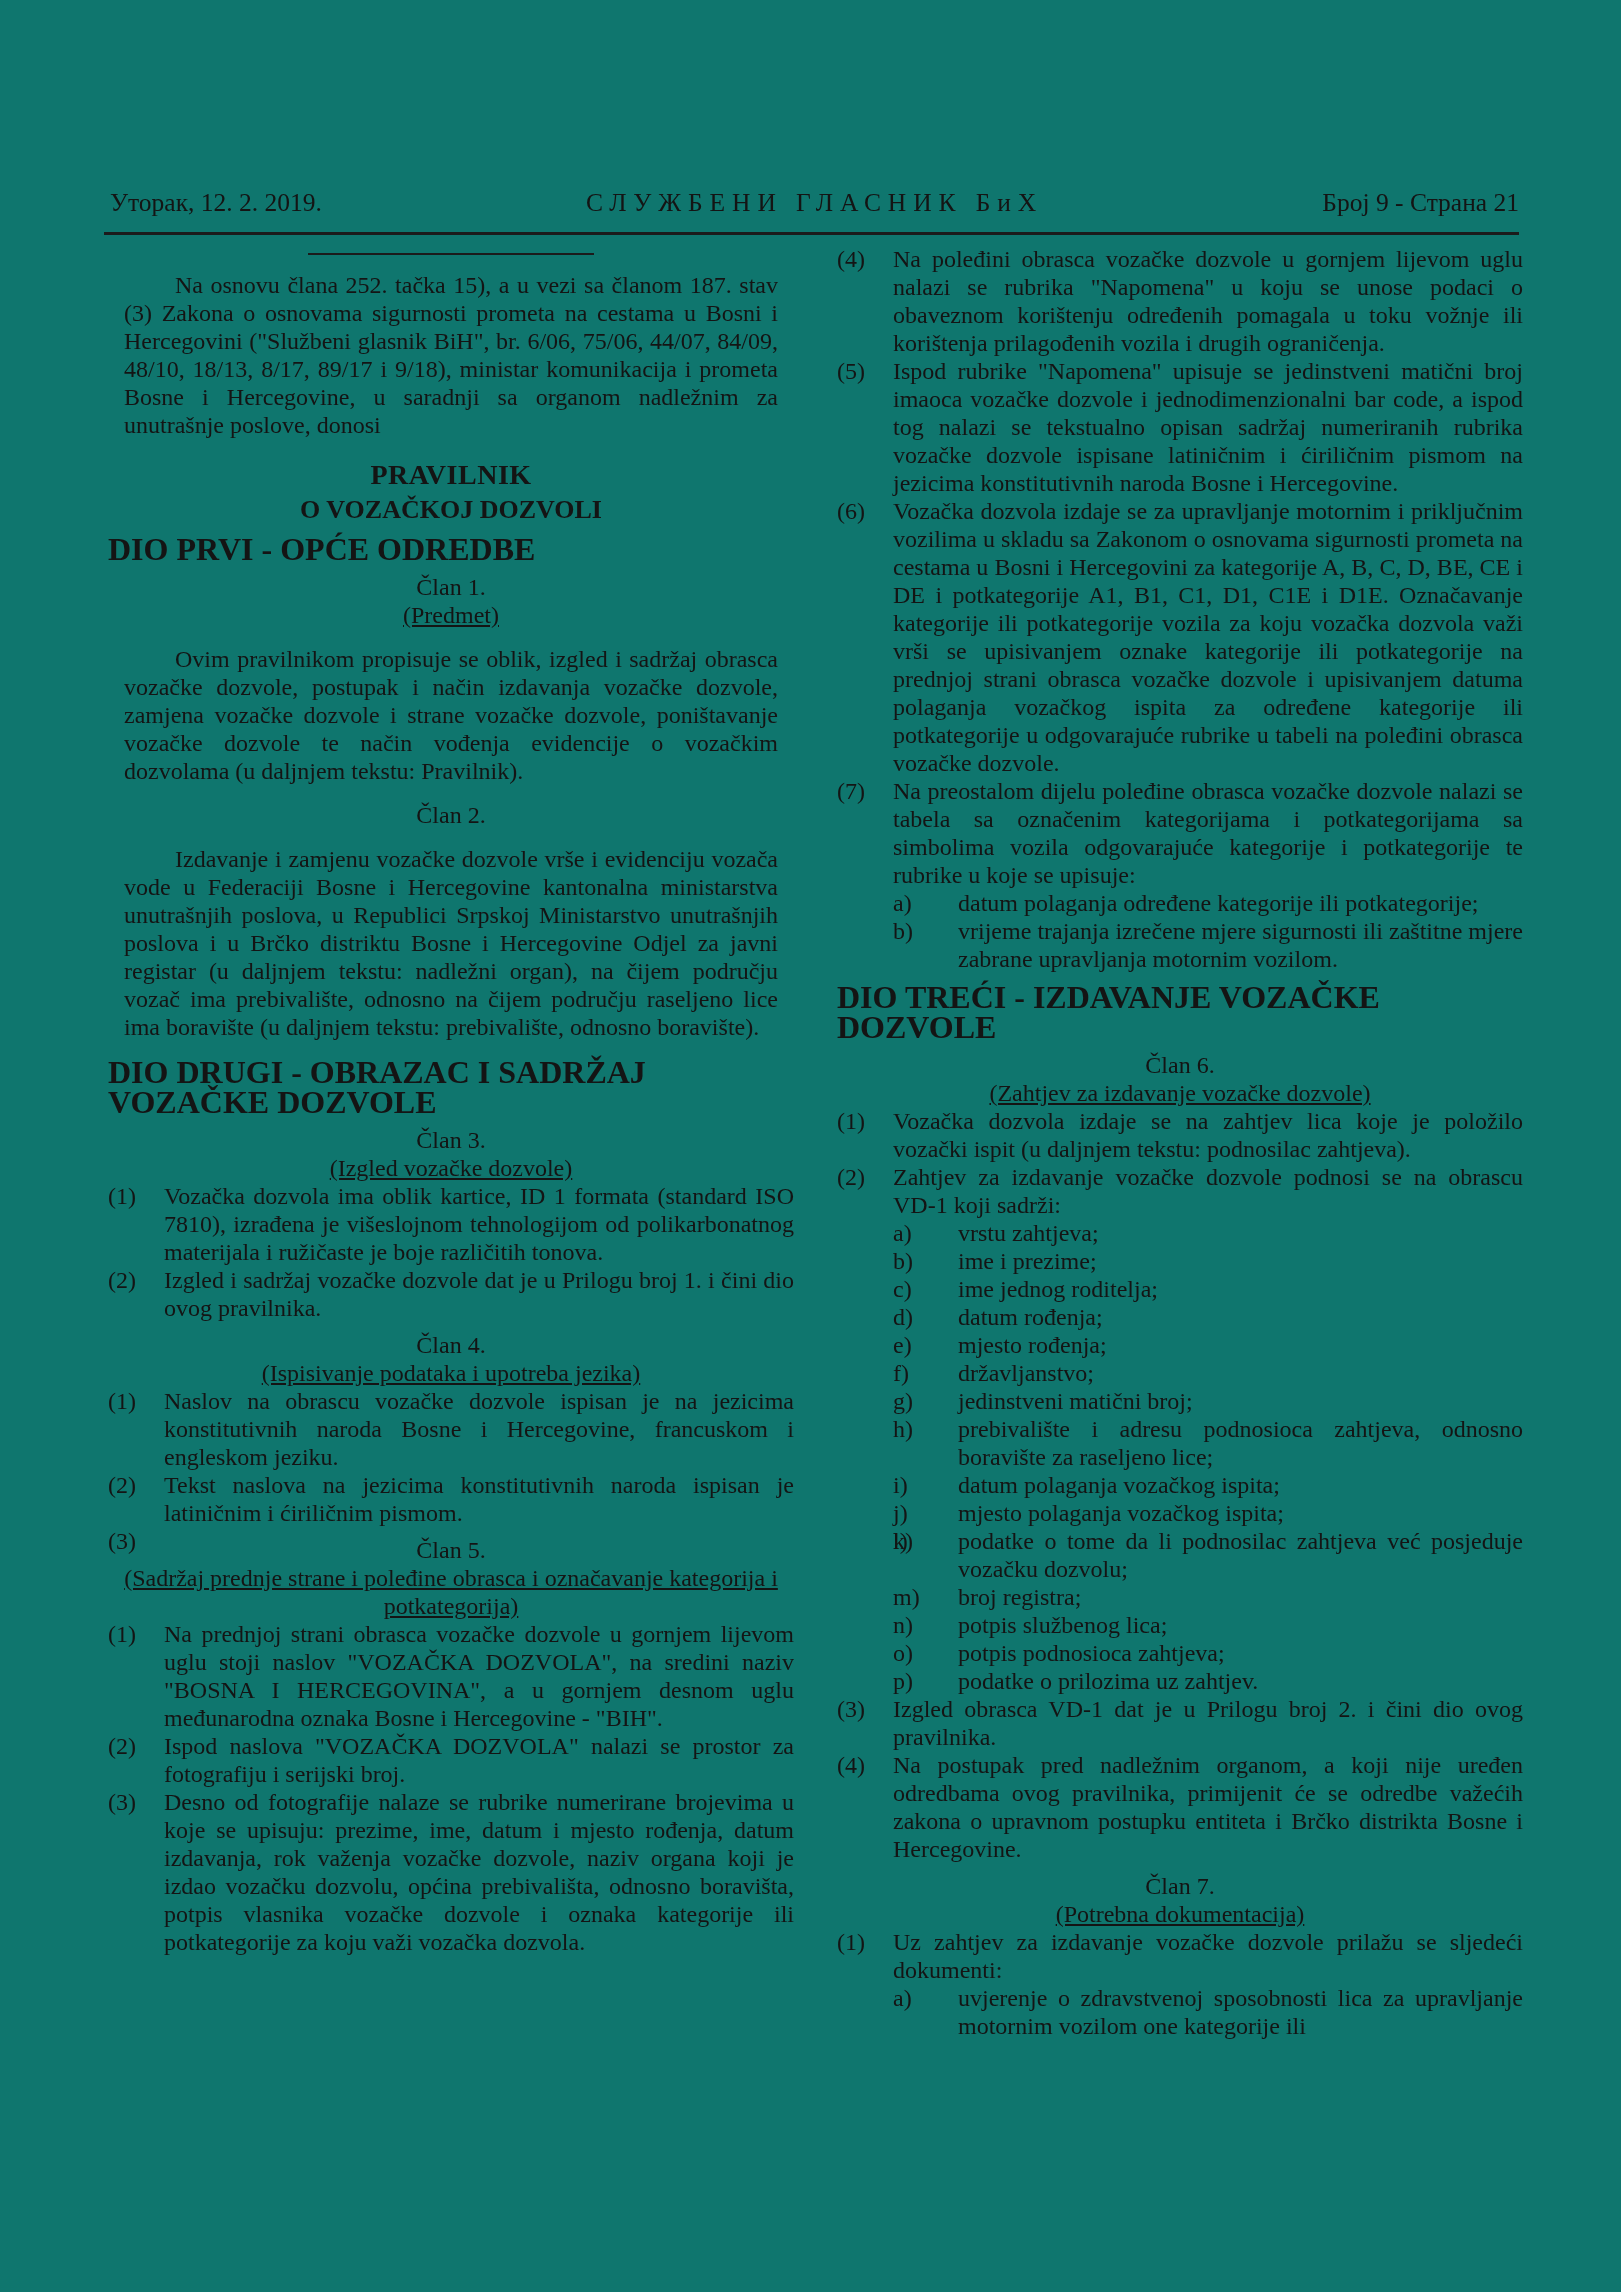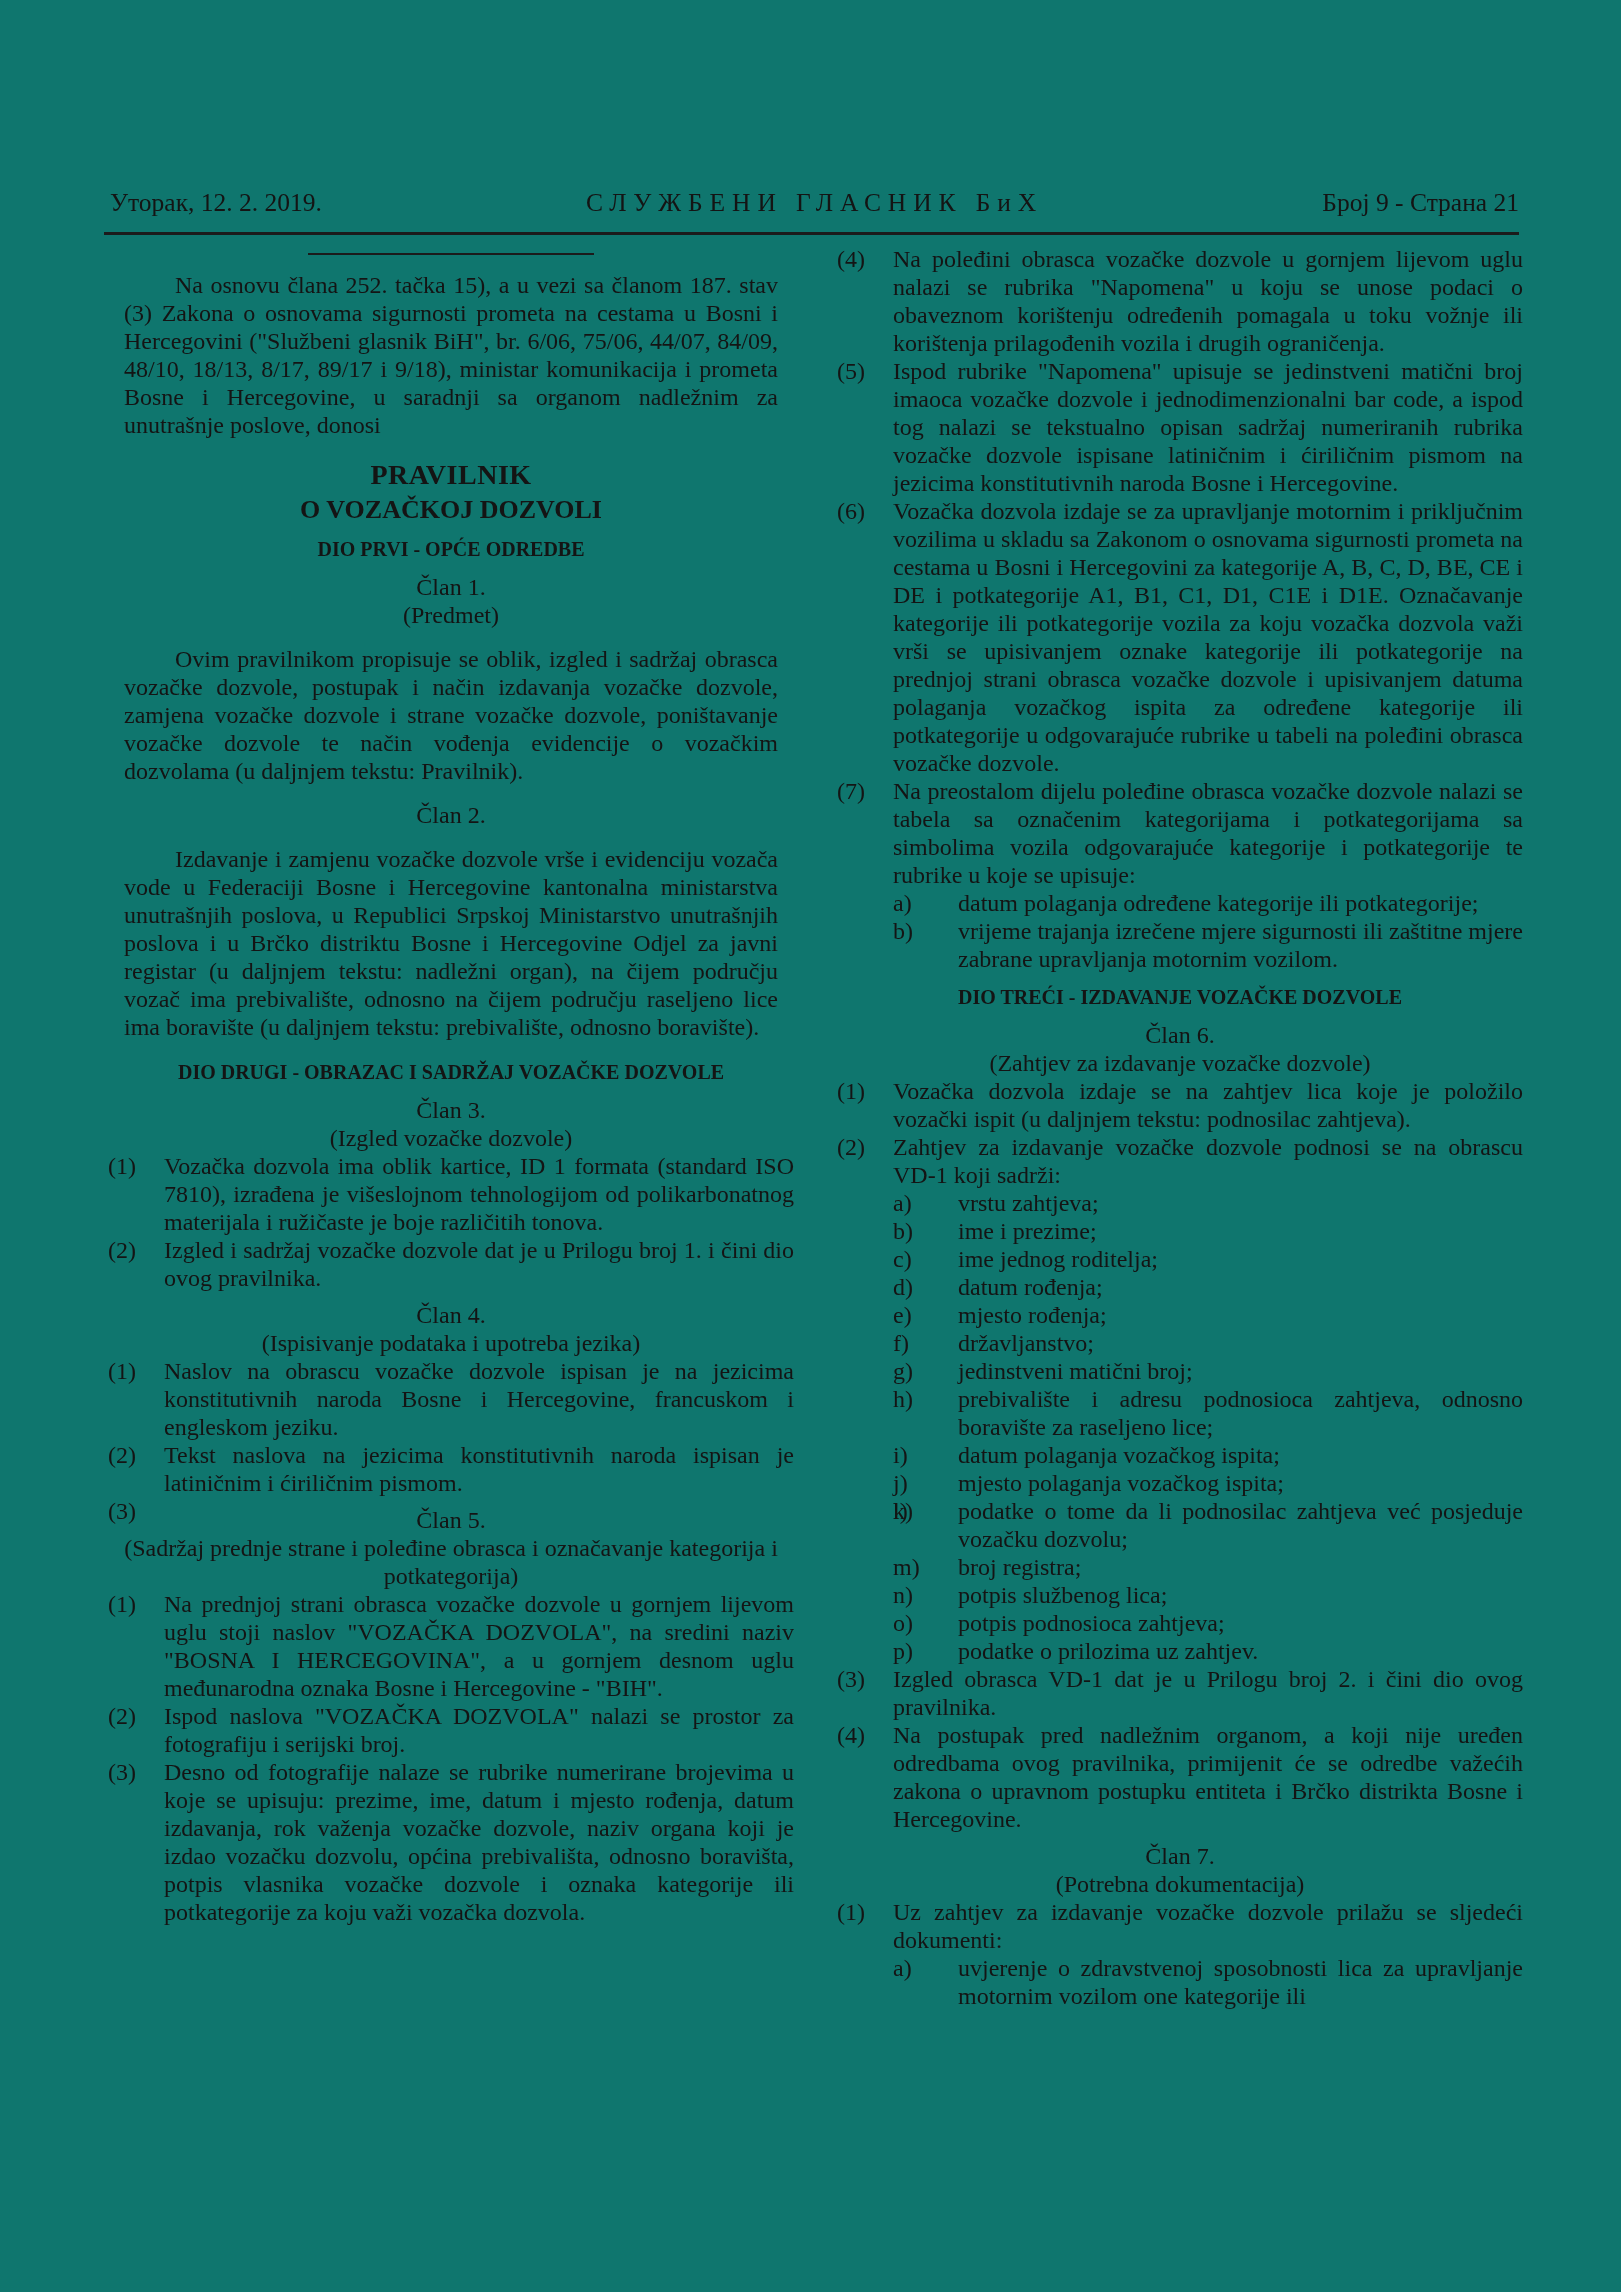--- a/index.html
+++ b/index.html
@@ -29,23 +29,23 @@
     display:flex;gap:43px;
     font-size:24px;line-height:28px;
     text-align:justify;
   }
   .col{width:686px;}
   
   .b-rule{height:2px;background:#1b1b1b;width:286px;margin:7.8px auto 15.7px auto;}
   .b-paragraph{text-indent:51px;margin:16px;}
   .b-doc-title{text-align:center;text-indent:0;font-weight:bold;font-size:28px;line-height:39px;margin-top:13.7px;letter-spacing:0.5px;}
   .b-doc-subtitle{text-align:center;text-indent:0;font-weight:bold;font-size:26px;line-height:31px;margin-bottom:9px;}
-  .b-part-heading{font-weight:bold;font-size:20px;line-height:30px;text-align:center;margin:8.8px 0 2.9px 0;}
+  .b-part-heading{font-weight:bold;font-size:32px;line-height:30px;text-align:left;margin:8.8px 0 2.9px 0;}
   .b-article-number{text-align:center;text-indent:0;margin-top:9px;}
-  .b-article-title{text-align:center;text-indent:0;}
+  .b-article-title{text-align:center;text-indent:0;text-decoration:underline;}
   .b-num-item{position:relative;padding-left:56px;margin:0;}
   .b-num-item > .marker{position:absolute;left:0;top:0;width:56px;text-align:left;}
   .b-let-item{position:relative;padding-left:121px;margin:0;}
   .b-let-item > .marker{position:absolute;left:56px;top:0;width:65px;text-align:left;}
 </style>
 </head>
 <body>
 
 <div class="page">
   <div class="header">

